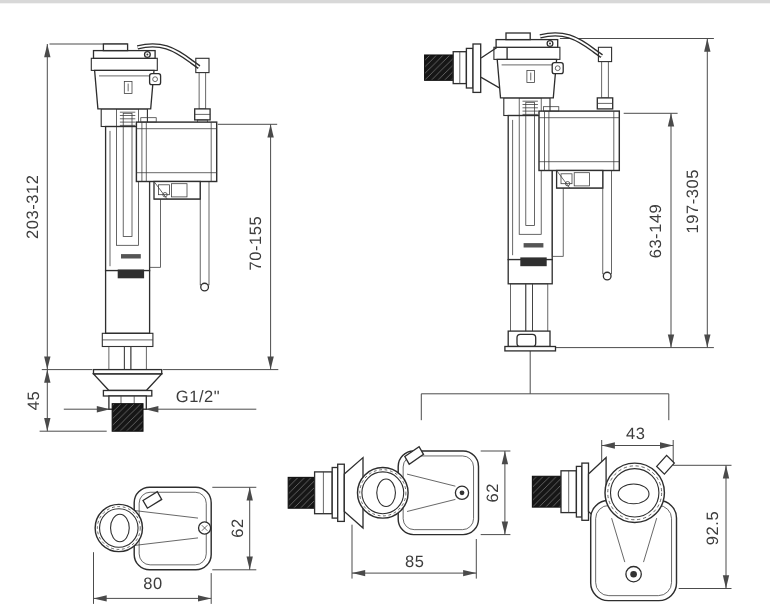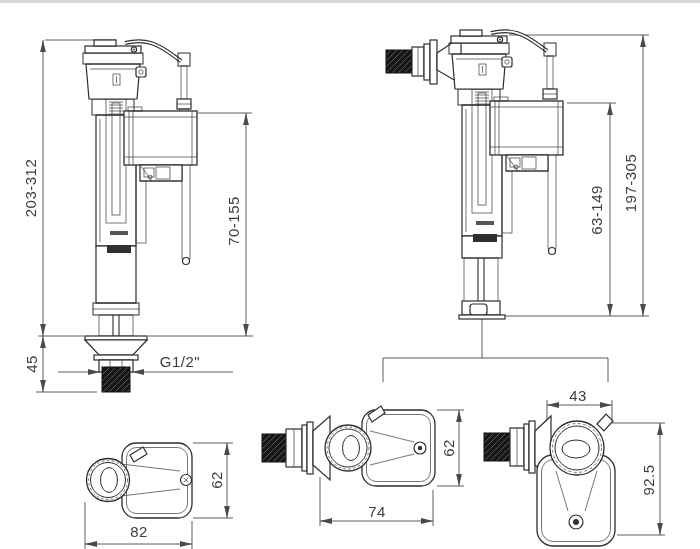--- a/index.html
+++ b/index.html
@@ -271,19 +271,19 @@
     <ellipse class="s" cx="576" cy="446" rx="14" ry="9" stroke-width="1.1"></ellipse>
   </g>
 </svg>
 
 <div class="dim rot" style="left:30px;top:185px">203-312</div>
 <div class="dim rot" style="left:31px;top:361px">45</div>
 <div class="dim rot" style="left:233px;top:218px">70-155</div>
 <div class="dim" style="left:180px;top:358px">G1/2"</div>
 <div class="dim rot" style="left:630px;top:180px">197-305</div>
 <div class="dim rot" style="left:596px;top:207px">63-149</div>
-<div class="dim" style="left:139px;top:528px">82</div>
+<div class="dim" style="left:139px;top:528px">80</div>
 <div class="dim rot" style="left:216px;top:477px">62</div>
-<div class="dim" style="left:377px;top:508px">74</div>
+<div class="dim" style="left:377px;top:508px">85</div>
 <div class="dim rot" style="left:448px;top:445px">62</div>
 <div class="dim" style="left:578px;top:392px">43</div>
 <div class="dim rot" style="left:648px;top:477px">92.5</div>
 </div>
 
 </body></html>

